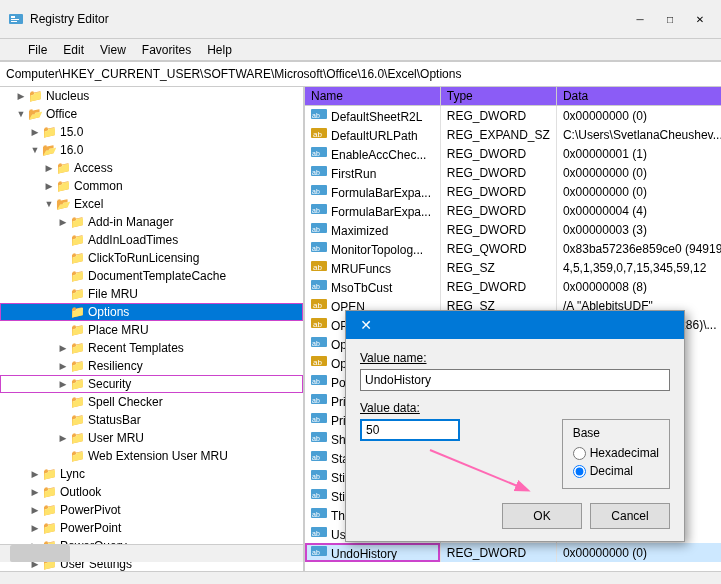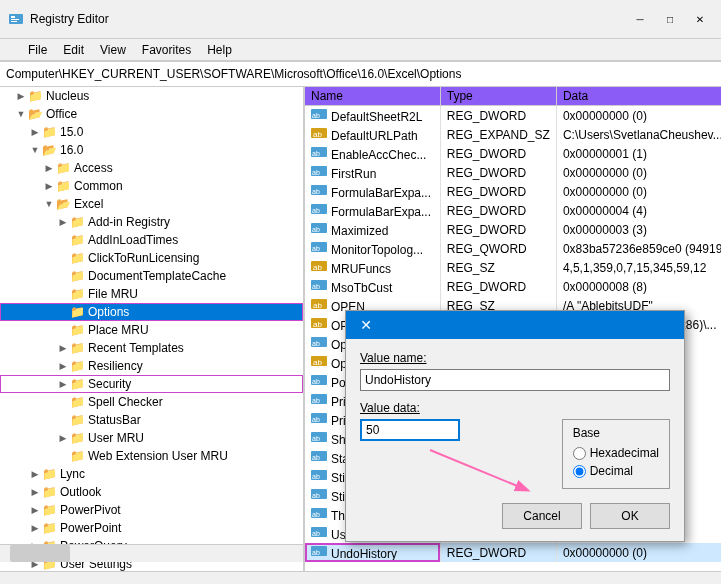--- a/index.html
+++ b/index.html
@@ -359,21 +359,21 @@
               <span class="expand-btn">▼</span>
               <span class="folder-icon folder-yellow">📂</span>
               <span class="tree-label">Excel</span>
             </div>
 
             <div class="tree-node">
               <div class="tree-row">
                 <span class="tree-indent" style="width:56px"></span>
                 <span class="expand-btn">▶</span>
                 <span class="folder-icon folder-yellow">📁</span>
-                <span class="tree-label">Add-in Registry</span>
+                <span class="tree-label">Add-in Manager</span>
               </div>
             </div>
 
             <div class="tree-node">
               <div class="tree-row">
                 <span class="tree-indent" style="width:56px"></span>
                 <span class="expand-placeholder"></span>
                 <span class="folder-icon folder-yellow">📁</span>
                 <span class="tree-label">AddInLoadTimes</span>
               </div>
@@ -776,22 +776,22 @@
             <input type="radio" name="base" style="">
             <span>Hexadecimal</span>
           </div>
           <div class="radio-item">
             <input type="radio" name="base" checked="" style="">
             <span>Decimal</span>
           </div>
         </div>
       </div>
       <div class="dialog-buttons">
+        <button class="dialog-btn primary">OK</button>
         <button class="dialog-btn">Cancel</button>
-        <button class="dialog-btn primary">OK</button>
       </div>
     </div>
   </div>
 
   <svg style="position:absolute; top:0; left:0; width:721px; height:584px; pointer-events:none; z-index:50;">
 
     <defs>
       <marker id="arrowhead" markerWidth="8" markerHeight="8" refX="6" refY="3" orient="auto">
         <polygon points="0 0, 8 3, 0 6" fill="#ff69b4"></polygon>
       </marker>

